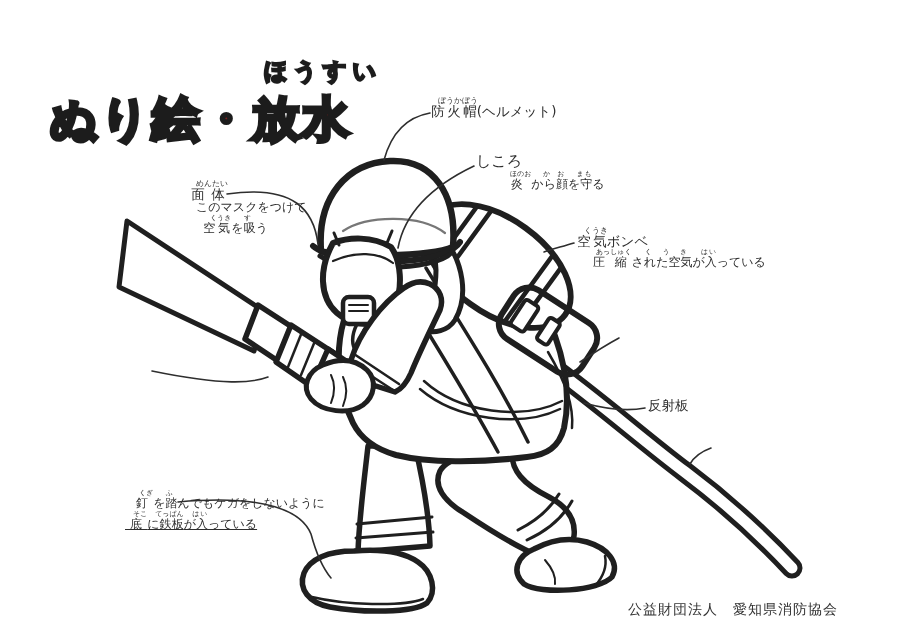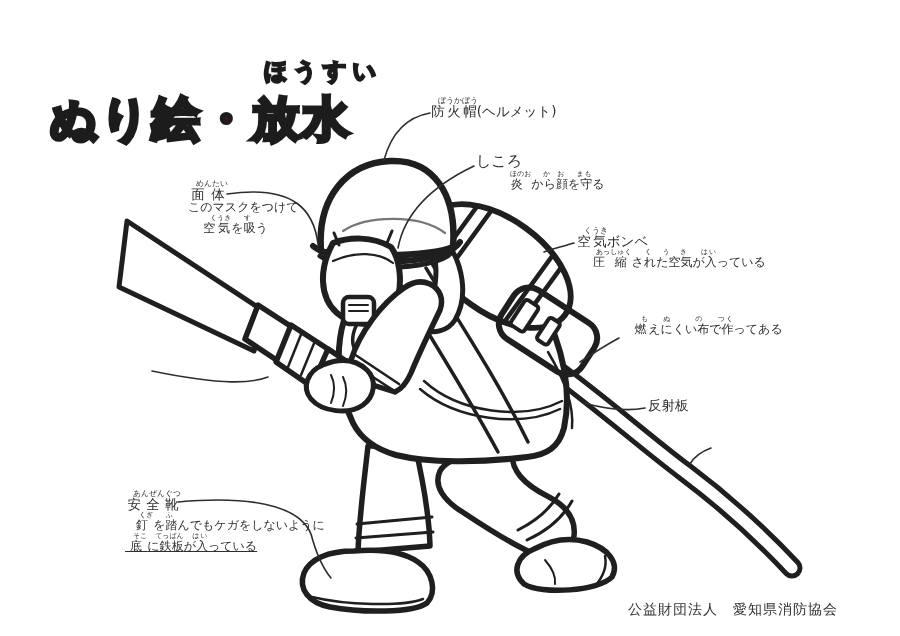--- a/index.html
+++ b/index.html
@@ -23,21 +23,21 @@
     color:#ffffff;-webkit-text-stroke:2.4px #1c1c1c;
   }
   
   .anno{position:absolute;white-space:nowrap;line-height:1.06;color:#2e2e2e;}
   .anno .ln{display:block;}
   ruby{ruby-position:over;}
   rt{font-size:58%;letter-spacing:0px;color:#2e2e2e;font-weight:normal;padding-left:8px;}
   .fs15{font-size:15px;}
   .fs14{font-size:13.5px;}
   .fs12{font-size:12px;}
-  .ml4{margin-left:0;}  .ml6{margin-left:6px;}
+  .ml4{margin-left:8px;}  .ml6{margin-left:6px;}
   .ml12{margin-left:12px;}.ml14{margin-left:14px;}
   .ml22{text-decoration:underline;}.ml26{margin-left:26px;}
   .ml40{margin-left:40px;}.ml56{margin-left:56px;}
   .credit{position:absolute;left:628px;top:601px;font-size:14px;letter-spacing:1px;color:#333;}
 </style>
 </head>
 <body>
 
 <div id="stage">
 
@@ -171,30 +171,28 @@
     <span class="ln fs12 ml4">このマスクをつけて</span>
     <span class="ln fs12 ml14"><ruby>空気<rt>くうき</rt></ruby><ruby>を吸<rt>す</rt></ruby>う</span>
   </div>
 
   <div class="anno fs14" style="left:576px;top:226px">
     <span class="ln"><ruby>空気<rt>くうき</rt></ruby>ボンベ</span>
     <span class="ln fs12 ml12"><ruby>圧縮<rt>あっしゅく</rt></ruby><ruby>された空気<rt>くうき</rt></ruby><ruby>が入<rt>はい</rt></ruby>っている</span>
   </div>
 
   <div class="anno fs14" style="left:621px;top:315px">
-    <span class="ln fs12 ml12"><ruby>燃<rt>も</rt></ruby><ruby>えにくい布<rt>ぬの</rt></ruby><ruby>で作<rt>つく</rt></ruby>ってある</span>
   </div>
 
   <div class="anno fs14" style="left:648px;top:398px">
     <span class="ln">反射板</span>
   </div>
 
 
 
   <div class="anno fs14" style="left:125px;top:489px">
-    <span class="ln"><ruby>安全靴<rt>あんぜんぐつ</rt></ruby></span>
     <span class="ln fs12 ml6"><ruby>釘<rt>くぎ</rt></ruby><ruby>を踏<rt>ふ</rt></ruby>んでもケガをしないように</span>
     <span class="ln fs12 ml22"><ruby>底<rt>そこ</rt></ruby><ruby>に鉄板<rt>てっぱん</rt></ruby><ruby>が入<rt>はい</rt></ruby>っている</span>
   </div>
 
   <div class="credit">公益財団法人　愛知県消防協会</div>
 
 </div>
 
 </body></html>

